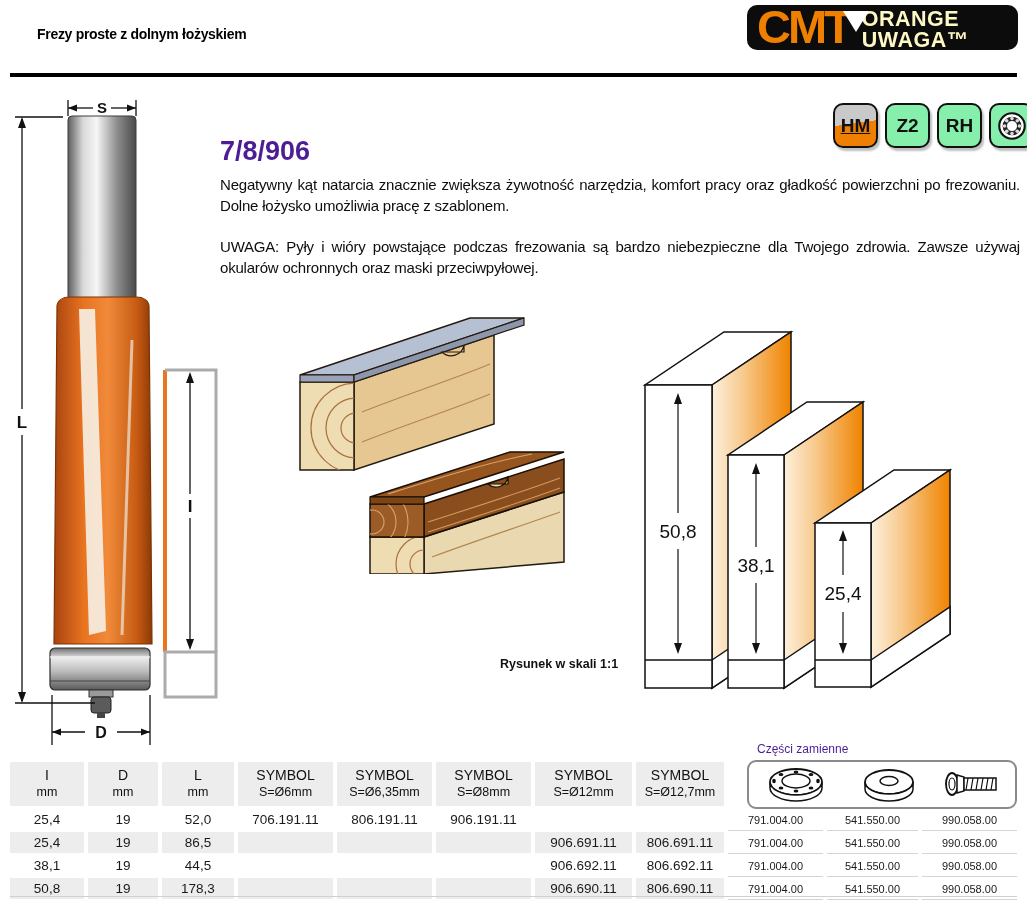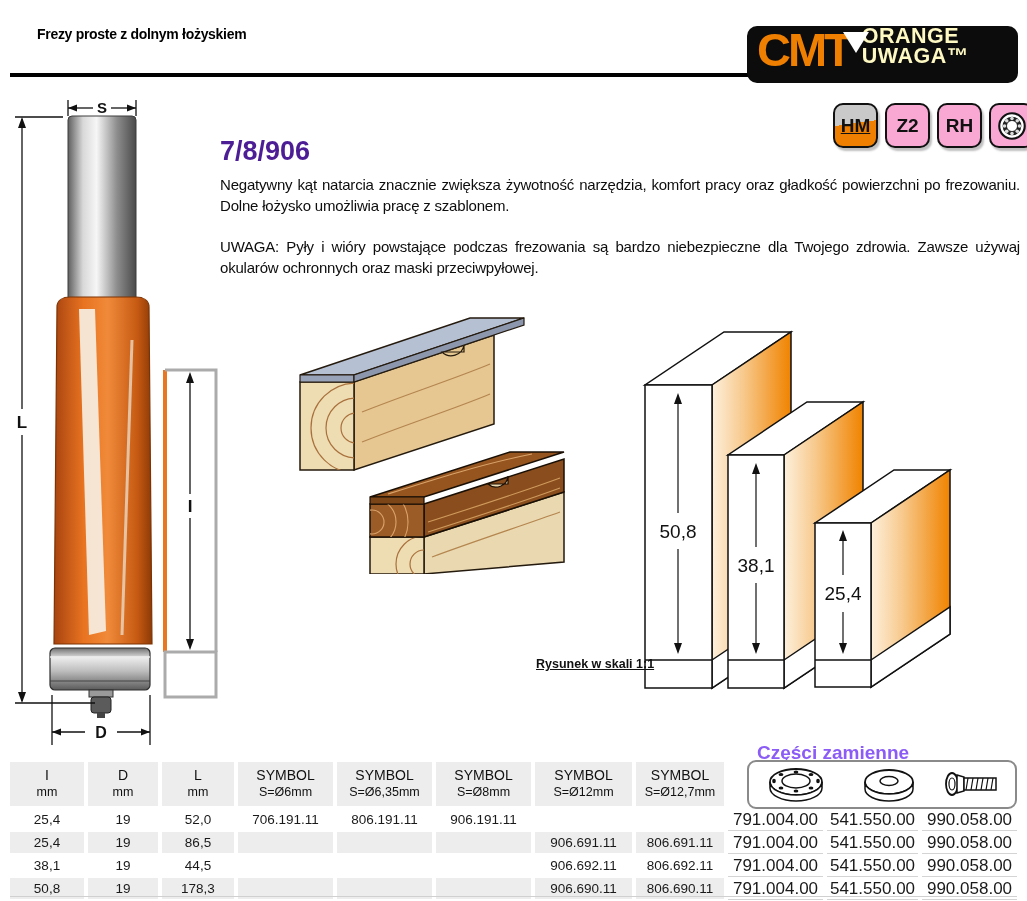--- a/index.html
+++ b/index.html
@@ -2,66 +2,66 @@
 <html><head>
 <meta charset="utf-8">
 <style>
   html,body{margin:0;padding:0;background:#fff;}
   #page{position:relative;width:1027px;height:901px;background:#fff;overflow:hidden;
         font-family:"Liberation Sans",sans-serif;color:#111;}
   
   .page-title{position:absolute;left:14px;top:26px;font-size:14px;font-weight:bold;
               letter-spacing:-.3px;color:#000;margin-left:23px;}
   .title-rule{position:absolute;left:10px;top:73px;width:1007px;height:4px;background:#000;}
-  .logo{position:absolute;left:747px;top:5px;width:271px;height:57px;background:#0c0c0c;
-        border-radius:10px;display:flex;align-items:flex-start;margin-top:21px;}
+  .logo{position:absolute;left:747px;top:5px;width:271px;height:45px;background:#0c0c0c;
+        border-radius:10px;display:flex;align-items:flex-end;}
   .logo-cmt{position:relative;font-size:47px;font-weight:bold;color:#ee7f00;
             letter-spacing:-3px;margin-left:10px;line-height:1;}
   .logo-tri{position:absolute;left:96px;top:6px;width:26px;height:21px;background:#fff;
             clip-path:polygon(0 0,100% 0,50% 100%);}
   .logo-right{margin-left:12px;color:#fef9c3;font-weight:bold;line-height:.95;
               font-size:21.5px;letter-spacing:.5px;}
   
   .badges{position:absolute;left:833px;top:103px;display:flex;gap:7px;}
-  .badge{width:41px;height:41px;border:2.5px solid #111;border-radius:10px;background:#f9a8d4;
+  .badge{width:41px;height:41px;border:2.5px solid #111;border-radius:10px;background:#86efac;
          display:flex;align-items:center;justify-content:center;font-size:19px;font-weight:bold;
          box-shadow:2px 3px 2px rgba(0,0,0,.25);}
   .badge-hm{background:linear-gradient(172deg,#c9c9c9 45%,#ee7f00 45%);text-decoration:underline;}
   
   .product-code{position:absolute;left:220px;top:136px;font-size:27px;font-weight:bold;color:#4c1d95;}
   .para{position:absolute;left:220px;width:800px;font-size:15px;line-height:21px;
         letter-spacing:-.2px;text-align:justify;color:#0d0d0d;}
   .para.desc{top:174px;}
   .para.warn{top:236px;}
-  .scale-note{position:absolute;left:536px;top:657px;font-size:12.5px;font-weight:bold;text-decoration:underline;}
+  .scale-note{position:absolute;left:500px;top:657px;font-size:12.5px;font-weight:bold;}
   
   .bit-svg{position:absolute;left:5px;top:95px;}
   .wood-svg{position:absolute;left:292px;top:312px;}
   .boards-svg{position:absolute;left:630px;top:325px;}
   svg text{font-family:"Liberation Sans",sans-serif;fill:#111;}
   
-  .spare-title{position:absolute;left:757px;top:742px;font-size:19px;font-weight:bold;color:#8b5cf6;}
+  .spare-title{position:absolute;left:757px;top:742px;font-size:12px;font-weight:normal;color:#4c1d95;}
   .spare-box{position:absolute;left:747px;top:760px;width:266px;height:45px;background:#fff;
              border:2px solid #8a8a8a;border-radius:9px;display:flex;align-items:center;
              justify-content:space-around;z-index:3;}
   
   .ptable{position:absolute;left:10px;top:762px;display:grid;
           grid-template-columns:74px 70px 72px 95px 95px 95px 97px 88px 95px 91px 95px;
           column-gap:4px;row-gap:0;}
   .hcell{height:44px;background:#ededed;display:flex;flex-direction:column;align-items:center;
          justify-content:center;line-height:1.25;}
   .hcell .l1{font-size:14px;}
   .hcell .l2{font-size:12.5px;text-align:right;}
   .hspacer{height:44px;background:#fff;}
   .hrgap{height:3px;grid-column:1 / -1;}
   .cell{height:21px;margin-bottom:1px;display:flex;align-items:center;justify-content:center;
         font-size:13.5px;color:#1a1a1a;}
   .r0,.r2{background:#fff;}
   .r1,.r3{background:#ededed;}
-  .spcell{background:#fff !important;border-bottom:1px solid #d4d4d4;font-size:17px;}
+  .spcell{background:#fff !important;border-bottom:1px solid #d4d4d4;font-size:11px;}
   .bottom-line{position:absolute;left:10px;top:896px;width:1007px;height:1px;background:#d0d0d0;}
 </style>
 </head>
 <body>
 
 <div id="page">
 
   <div class="page-title">Frezy proste z dolnym łożyskiem</div>
   <div class="title-rule"></div>
 

